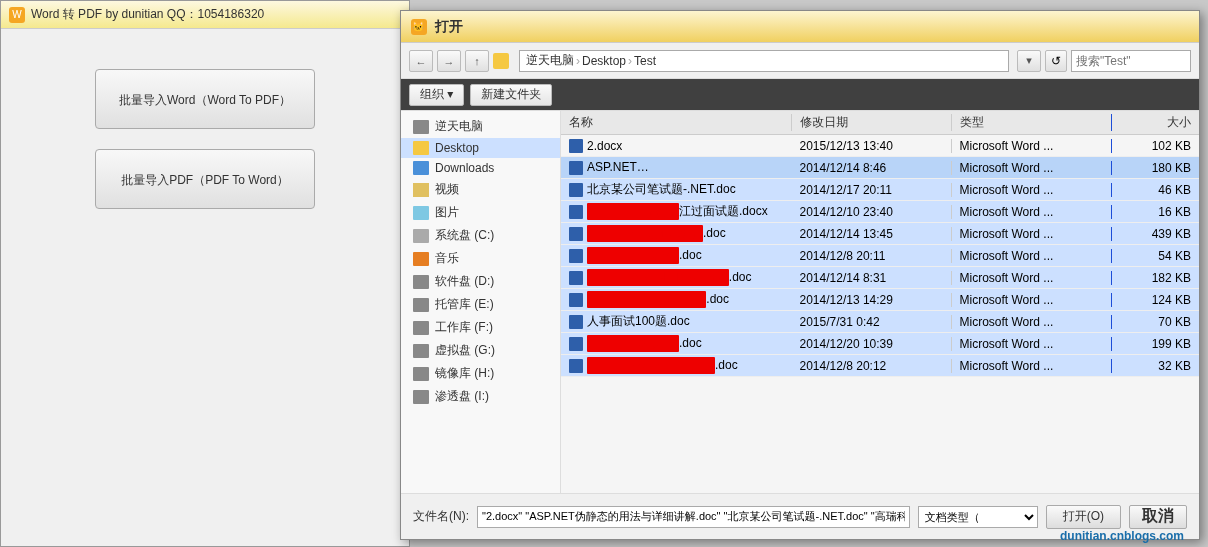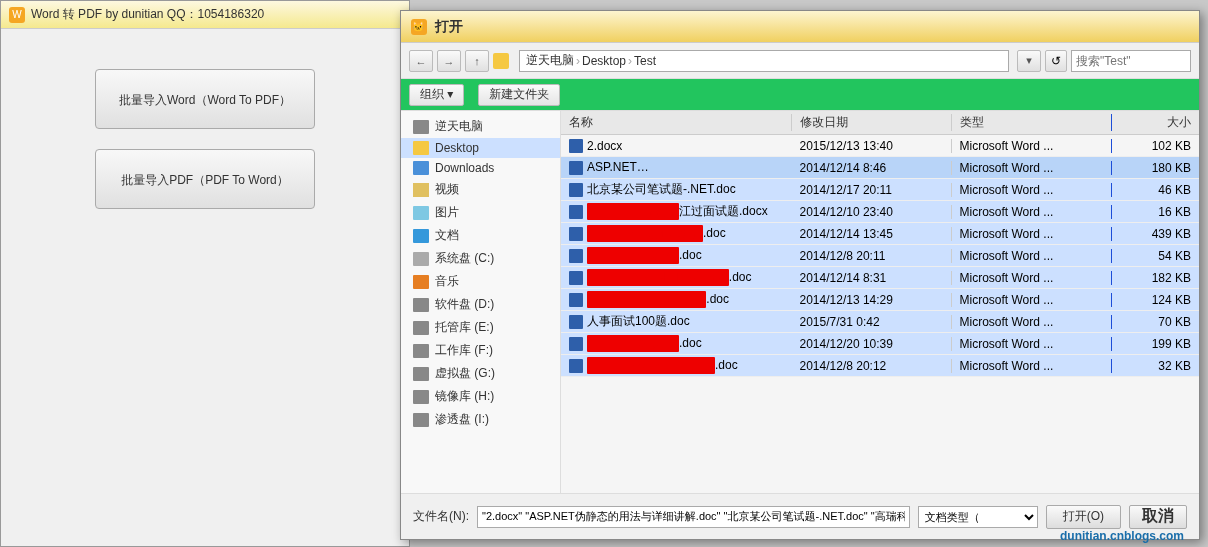--- a/index.html
+++ b/index.html
@@ -161,22 +161,22 @@
       align-items: center;
       justify-content: center;
       font-size: 12px;
     }
 
     .dialog-toolbar {
       height: 32px;
       display: flex;
       align-items: center;
       padding: 0 8px;
-      gap: 14px;
-      background: #22c55e;
+      gap: 6px;
+      background: #404040;
       border-bottom: 1px solid #ddd;
     }
     .toolbar-btn {
       height: 22px;
       padding: 0 10px;
       background: linear-gradient(to bottom, #fafafa, #e5e5e5);
       border: 1px solid #bbb;
       border-radius: 2px;
       cursor: pointer;
       font-size: 12px;
@@ -418,24 +418,20 @@
       </div>
       <div class="sidebar-item">
         <span class="sidebar-icon" style="background:#e0c060;"></span>
         <span>视频</span>
       </div>
       <div class="sidebar-item">
         <span class="sidebar-icon icon-picture"></span>
         <span>图片</span>
       </div>
       <div class="sidebar-item">
-        <span class="sidebar-icon icon-doc"></span>
-        <span>文档</span>
-      </div>
-      <div class="sidebar-item">
         <span class="sidebar-icon icon-drive-c"></span>
         <span>系统盘 (C:)</span>
       </div>
       <div class="sidebar-item">
         <span class="sidebar-icon icon-music"></span>
         <span>音乐</span>
       </div>
       <div class="sidebar-item">
         <span class="sidebar-icon icon-drive"></span>
         <span>软件盘 (D:)</span>

